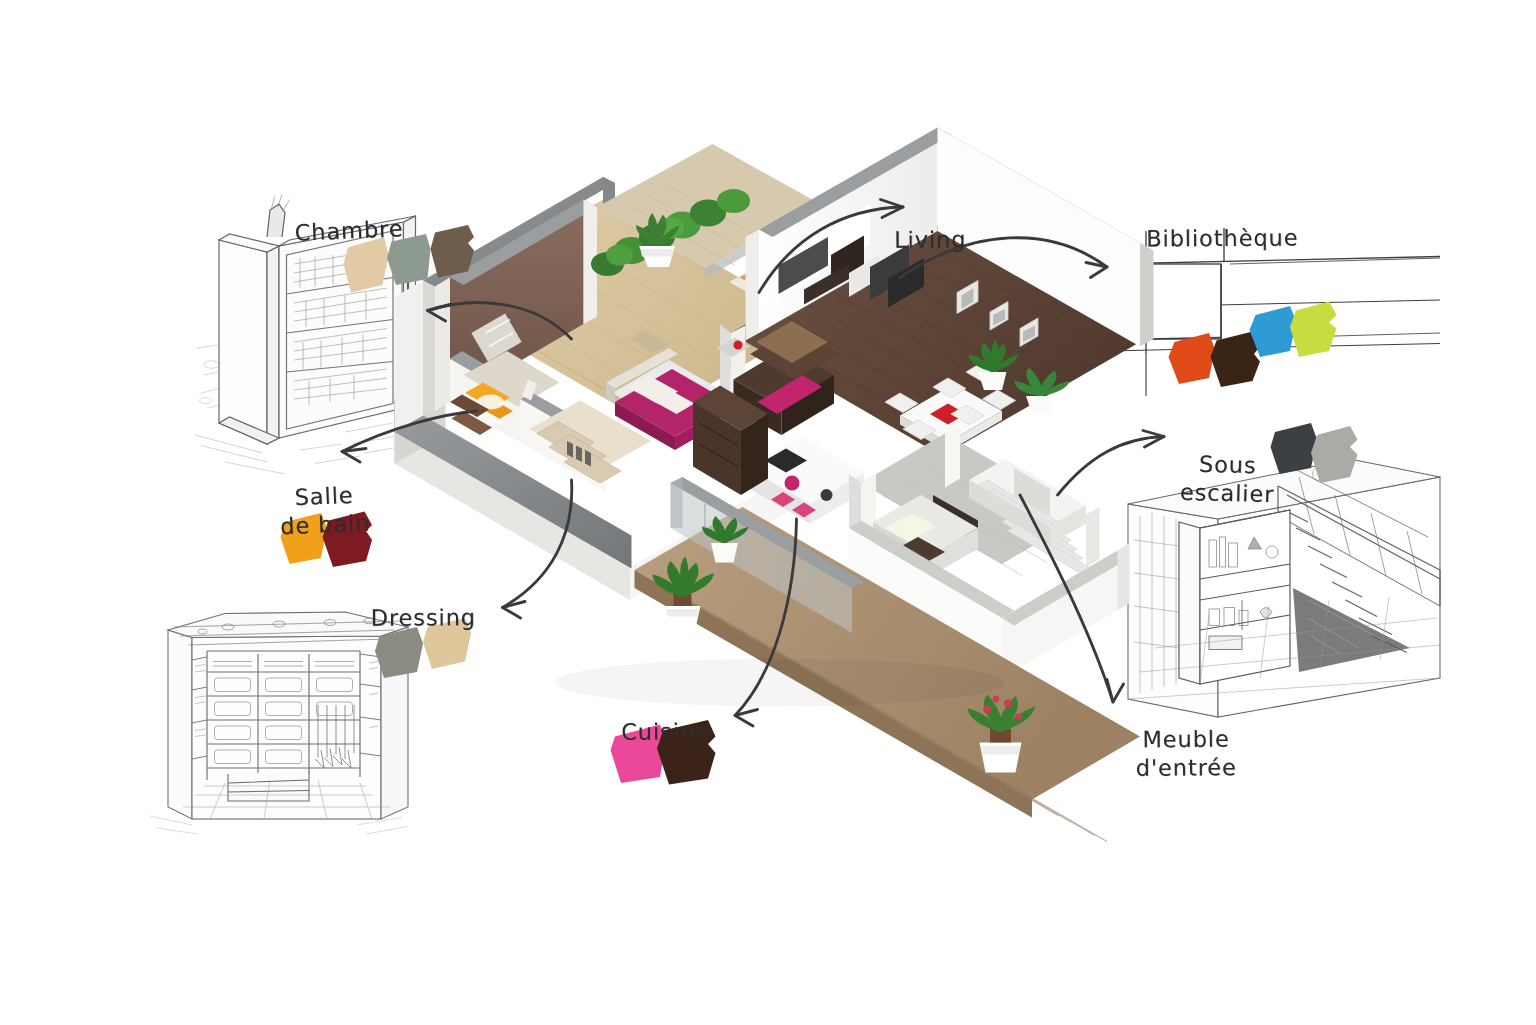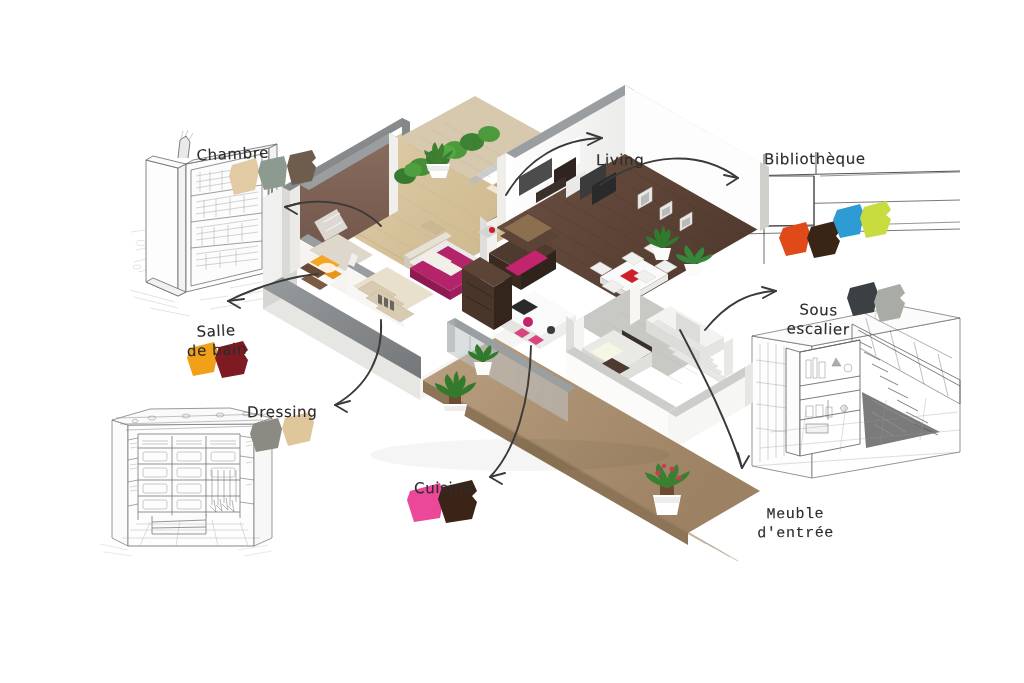--- a/index.html
+++ b/index.html
@@ -667,19 +667,19 @@
 
     <div class="annot r0" style="left:764px; top:131px;">
       <span>Bibliothèque</span>
     </div>
 
     <div class="annot rp center" style="left:787px; top:282px;">
       <span>Sous
 escalier</span>
     </div>
 
-    <div class="annot r0 center" style="left:757px; top:487px;font-family:Liberation Mono, monospace;">
+    <div class="annot r0 center" style="left:757px; top:465px;">
       <span>Meuble
 d'entrée</span>
     </div>
 
   </div>
 </div>
 
 </body></html>

